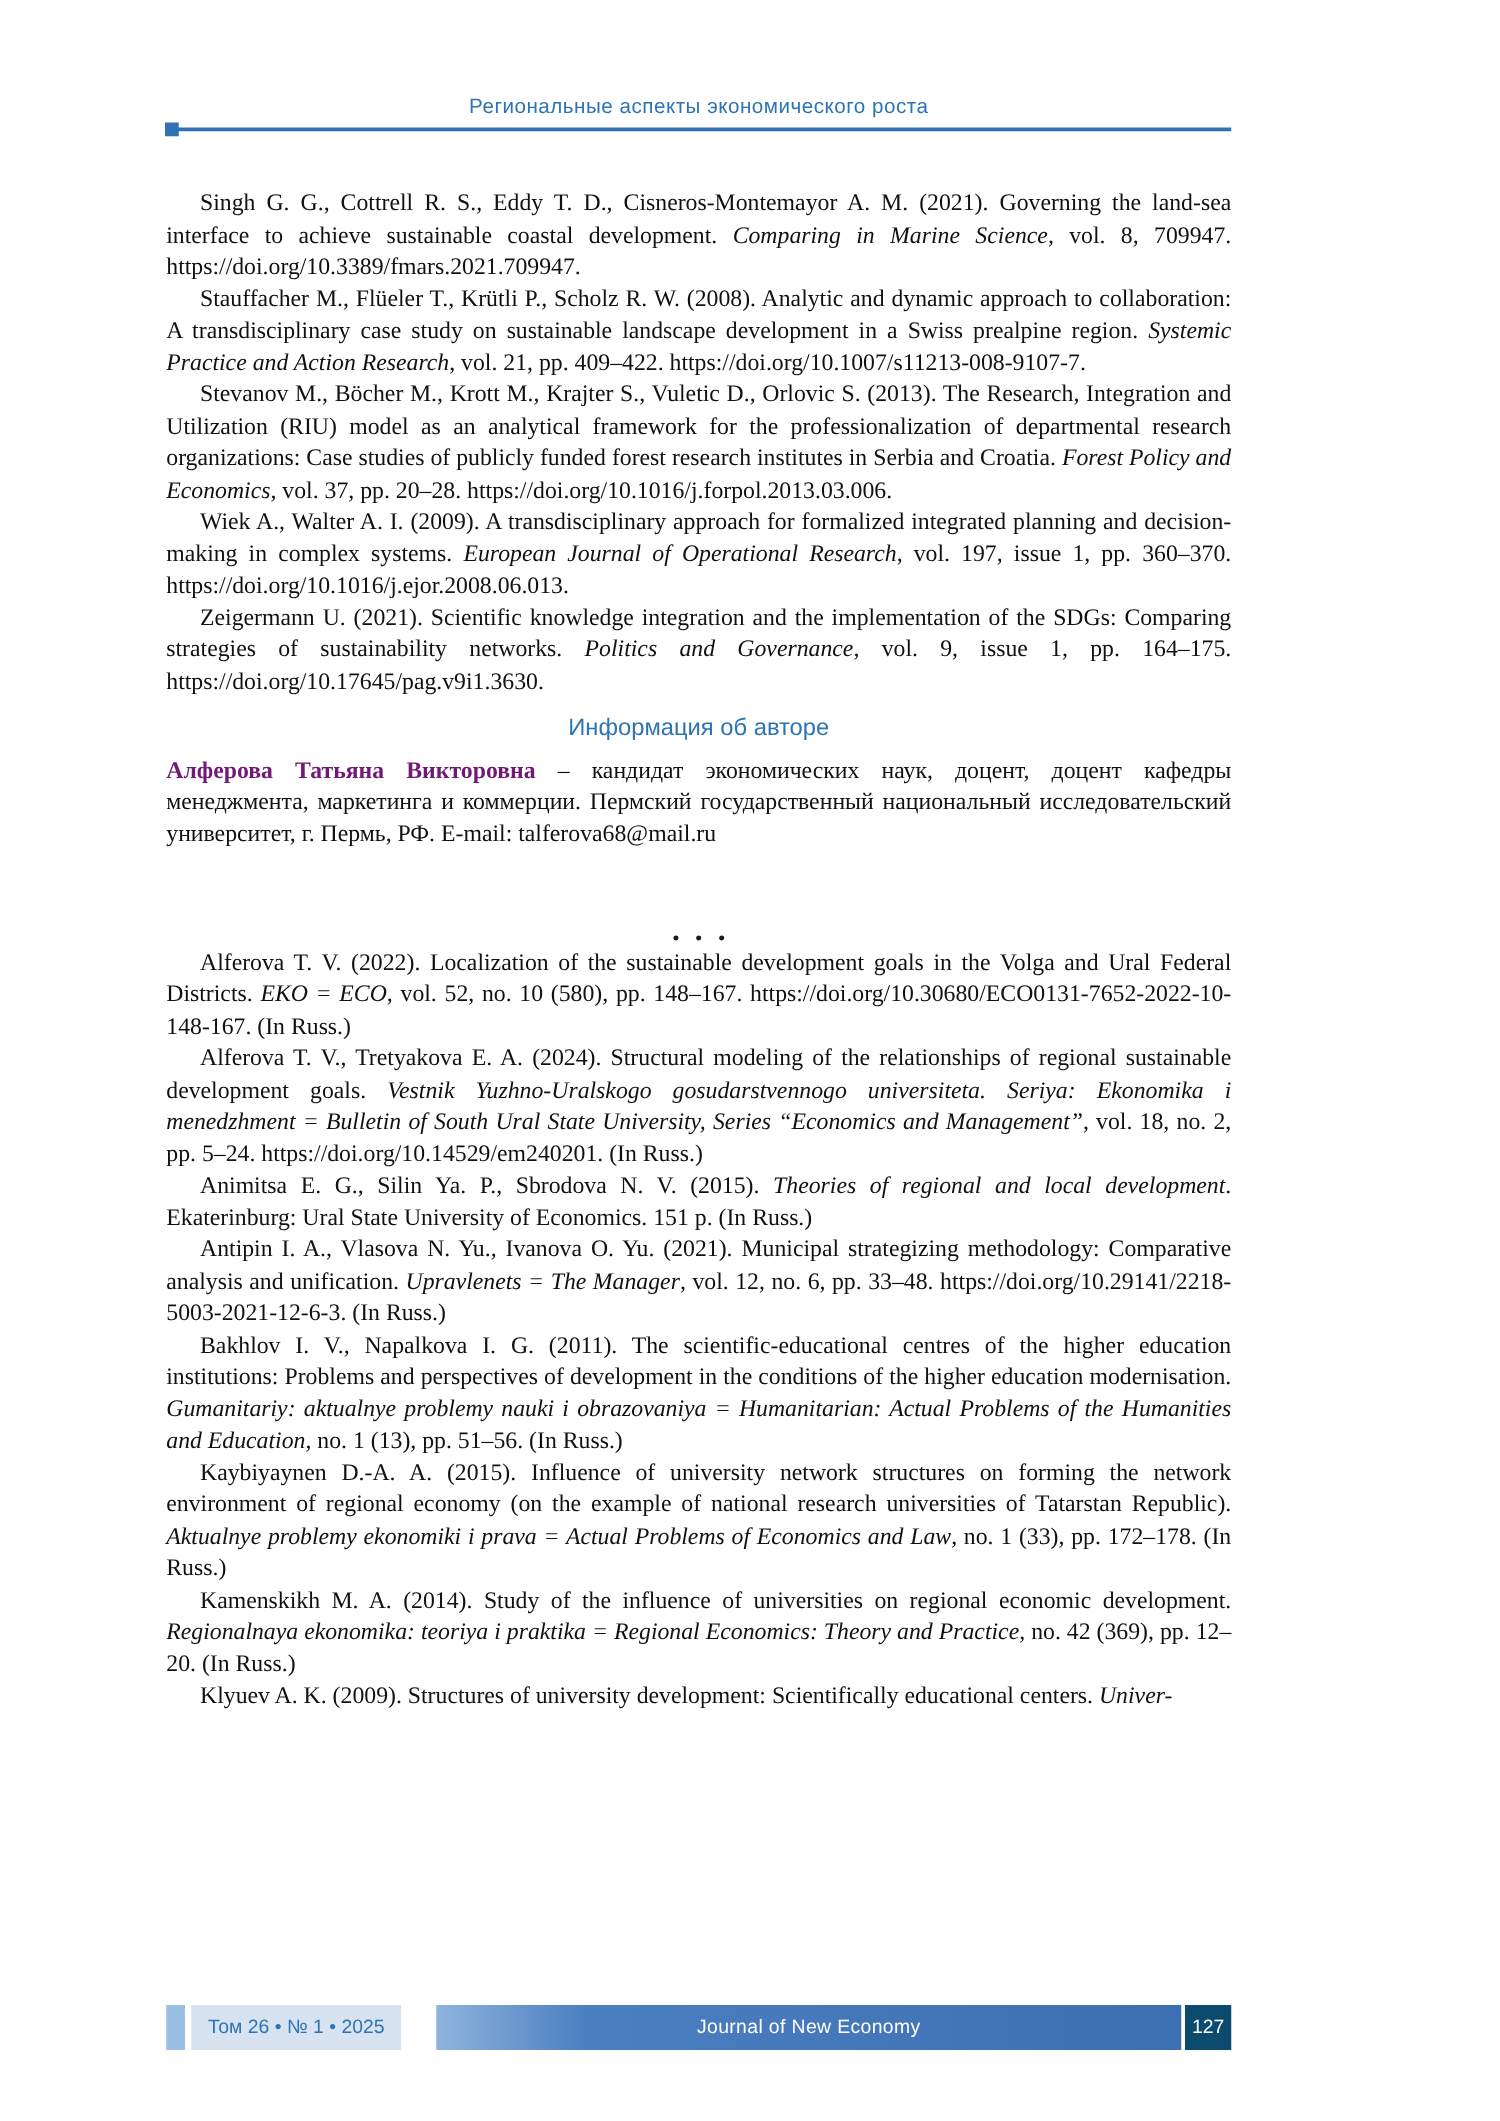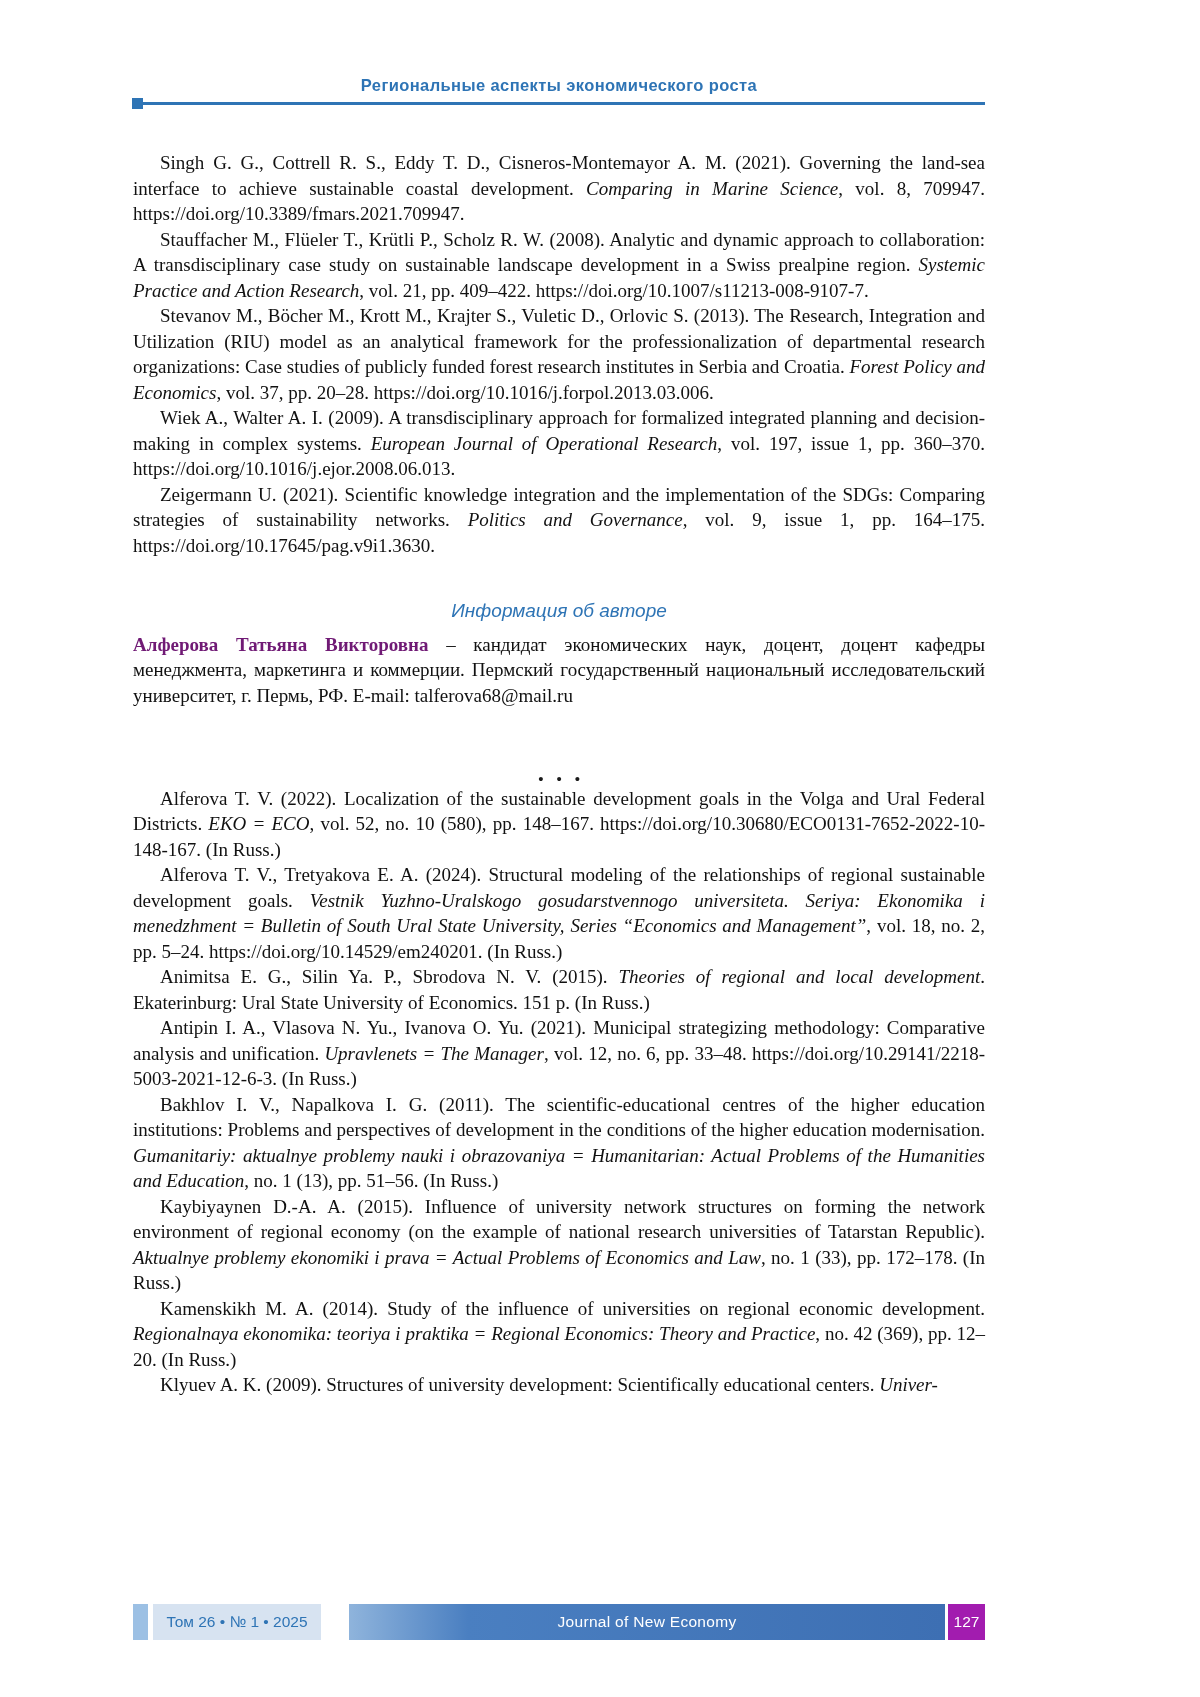--- a/index.html
+++ b/index.html
@@ -16,45 +16,43 @@
 
   
   .running-head { position: absolute; top: 76px; left: 133px; width: 852px; }
   .rh-title {
     text-align: center;
     font-family: "Liberation Sans", sans-serif;
     font-size: 16.5px;
     letter-spacing: 0.4px;
     color: #2e74b5;
     padding-bottom: 7px;
-    font-weight: bold;
   }
   .rh-rule { position: relative; height: 3px; background: #2e74b5; }
   .rh-square { position: absolute; left: -1px; top: -4px; width: 11px; height: 11px; background: #2e74b5; }
 
   
   .content {
     position: absolute;
     top: 150px; left: 133px; width: 852px;
     font-size: 19px;
     line-height: 25.5px;
     text-align: justify;
   }
   .ref { margin: 0; text-indent: 27px; }
   .ref em { font-style: italic; }
 
   .section-heading {
-    margin: 40px 0 8px 0;
+    margin: 12px 0 8px 0;
     text-align: center;
     font-family: "Liberation Sans", sans-serif;
     font-size: 19px;
     font-weight: normal;
     color: #2e74b5;
     text-indent: 0;
-    font-style: italic;
   }
   .author-par { margin: 0; text-indent: 0; }
   .author-name { color: #701a75; font-weight: bold; }
 
   .dots {
     margin-top: 52px;
     text-align: center;
     font-weight: bold;
     font-size: 25px;
     letter-spacing: 12px;
@@ -84,21 +82,21 @@
   .foot-bar {
     flex: 1;
     margin-left: 28px; margin-right: 3px;
     background: linear-gradient(90deg, #8fb4dc 0%, #4a7fc1 20%, #3d6fb3 100%);
     color: #ffffff;
     display: flex; align-items: center; justify-content: center;
     letter-spacing: 0.3px;
   }
   .foot-page {
     width: 37px;
-    background: #a21caf;
+    background: #0c4a6e;
     color: #ffffff;
     display: flex; align-items: center; justify-content: center;
   }
 </style>
 </head>
 <body>
 
 <div class="page">
 
   <header class="running-head">

